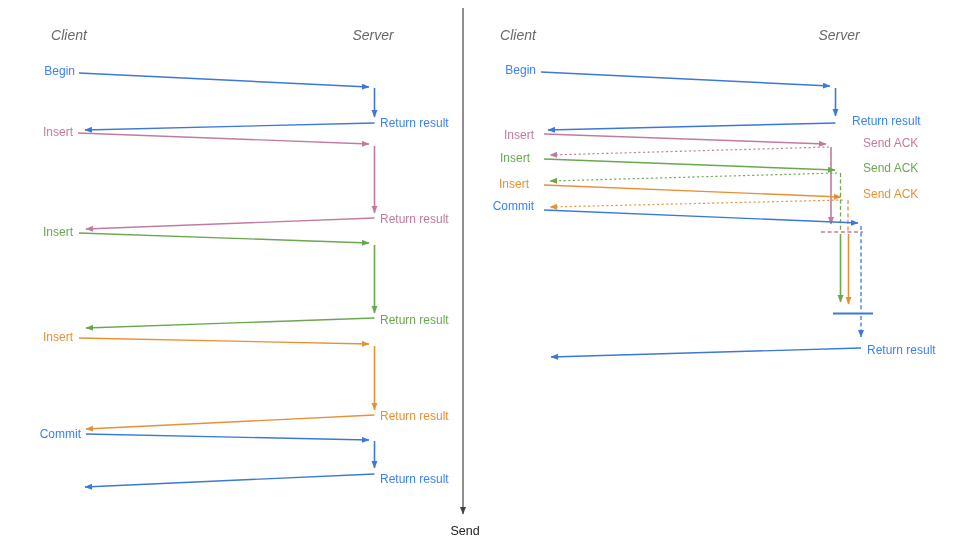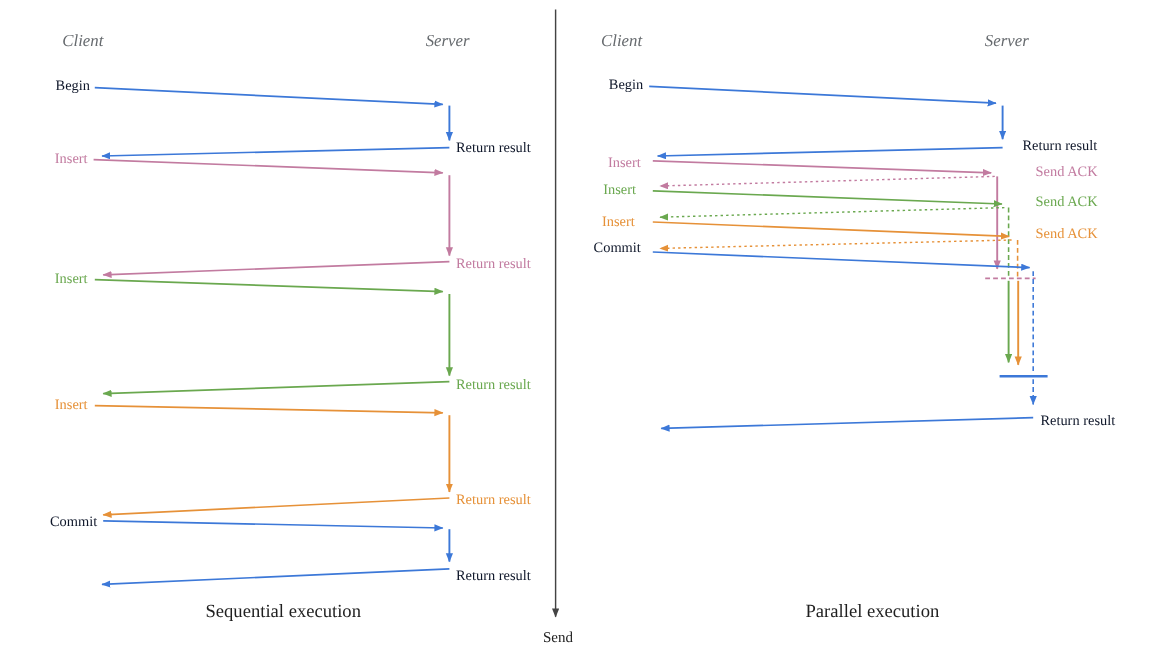--- a/index.html
+++ b/index.html
@@ -1,25 +1,25 @@
 <!DOCTYPE html>
 <html><head>
 <meta charset="utf-8">
 <style>
   html,body{margin:0;padding:0;background:#ffffff;}
   #stage{
     position:relative;width:960px;height:540px;background:#ffffff;
-    font-family:Liberation Serif, serif;overflow:hidden;
+    font-family:Liberation Sans, sans-serif;overflow:hidden;
   }
   #wires{position:absolute;left:0;top:0;}
   .lbl{position:absolute;font-size:12px;line-height:14px;white-space:nowrap;}
   .hdr{position:absolute;font-size:14px;line-height:16px;font-style:italic;color:#666a6e;transform:translateX(-50%);white-space:nowrap;}
   .title{position:absolute;font-size:15.5px;line-height:18px;color:#1f1f1f;transform:translateX(-50%);white-space:nowrap;}
   .time{position:absolute;font-size:12.5px;line-height:14px;color:#222;transform:translateX(-50%);white-space:nowrap;}
-  .c-blue{color:#0f172a;}
+  .c-blue{color:#3b82f6;}
   .c-pink{color:#c27ba0;}
   .c-green{color:#6aa84f;}
   .c-orange{color:#e69138;}
 </style>
 </head>
 <body>
 
 <div id="stage">
 
   <svg id="wires" width="960" height="540" viewBox="0 0 960 540">
@@ -115,34 +115,32 @@
   <div class="lbl c-green" style="right:887px;top:225px">Insert</div>
   <div class="lbl c-orange" style="right:887px;top:330px">Insert</div>
   <div class="lbl c-blue" style="right:879px;top:427px">Commit</div>
 
   <div class="lbl c-blue" style="left:380px;top:116px">Return result</div>
   <div class="lbl c-pink" style="left:380px;top:212px">Return result</div>
   <div class="lbl c-green" style="left:380px;top:313px">Return result</div>
   <div class="lbl c-orange" style="left:380px;top:409px">Return result</div>
   <div class="lbl c-blue" style="left:380px;top:472px">Return result</div>
 
-  <div class="title" style="left:236px;top:501px">Sequential execution</div>
 
   <div class="hdr" style="left:518px;top:27px">Client</div>
   <div class="hdr" style="left:839px;top:27px">Server</div>
 
   <div class="lbl c-blue" style="right:424px;top:63px">Begin</div>
   <div class="lbl c-pink" style="right:426px;top:128px">Insert</div>
   <div class="lbl c-green" style="right:430px;top:151px">Insert</div>
   <div class="lbl c-orange" style="right:431px;top:177px">Insert</div>
   <div class="lbl c-blue" style="right:426px;top:199px">Commit</div>
 
   <div class="lbl c-blue" style="left:852px;top:114px">Return result</div>
   <div class="lbl c-pink" style="left:863px;top:136px">Send ACK</div>
   <div class="lbl c-green" style="left:863px;top:161px">Send ACK</div>
   <div class="lbl c-orange" style="left:863px;top:187px">Send ACK</div>
   <div class="lbl c-blue" style="left:867px;top:343px">Return result</div>
 
-  <div class="title" style="left:727px;top:501px">Parallel execution</div>
 
   <div class="time" style="left:465px;top:524px">Send</div>
 
 </div>
 
 </body></html>

